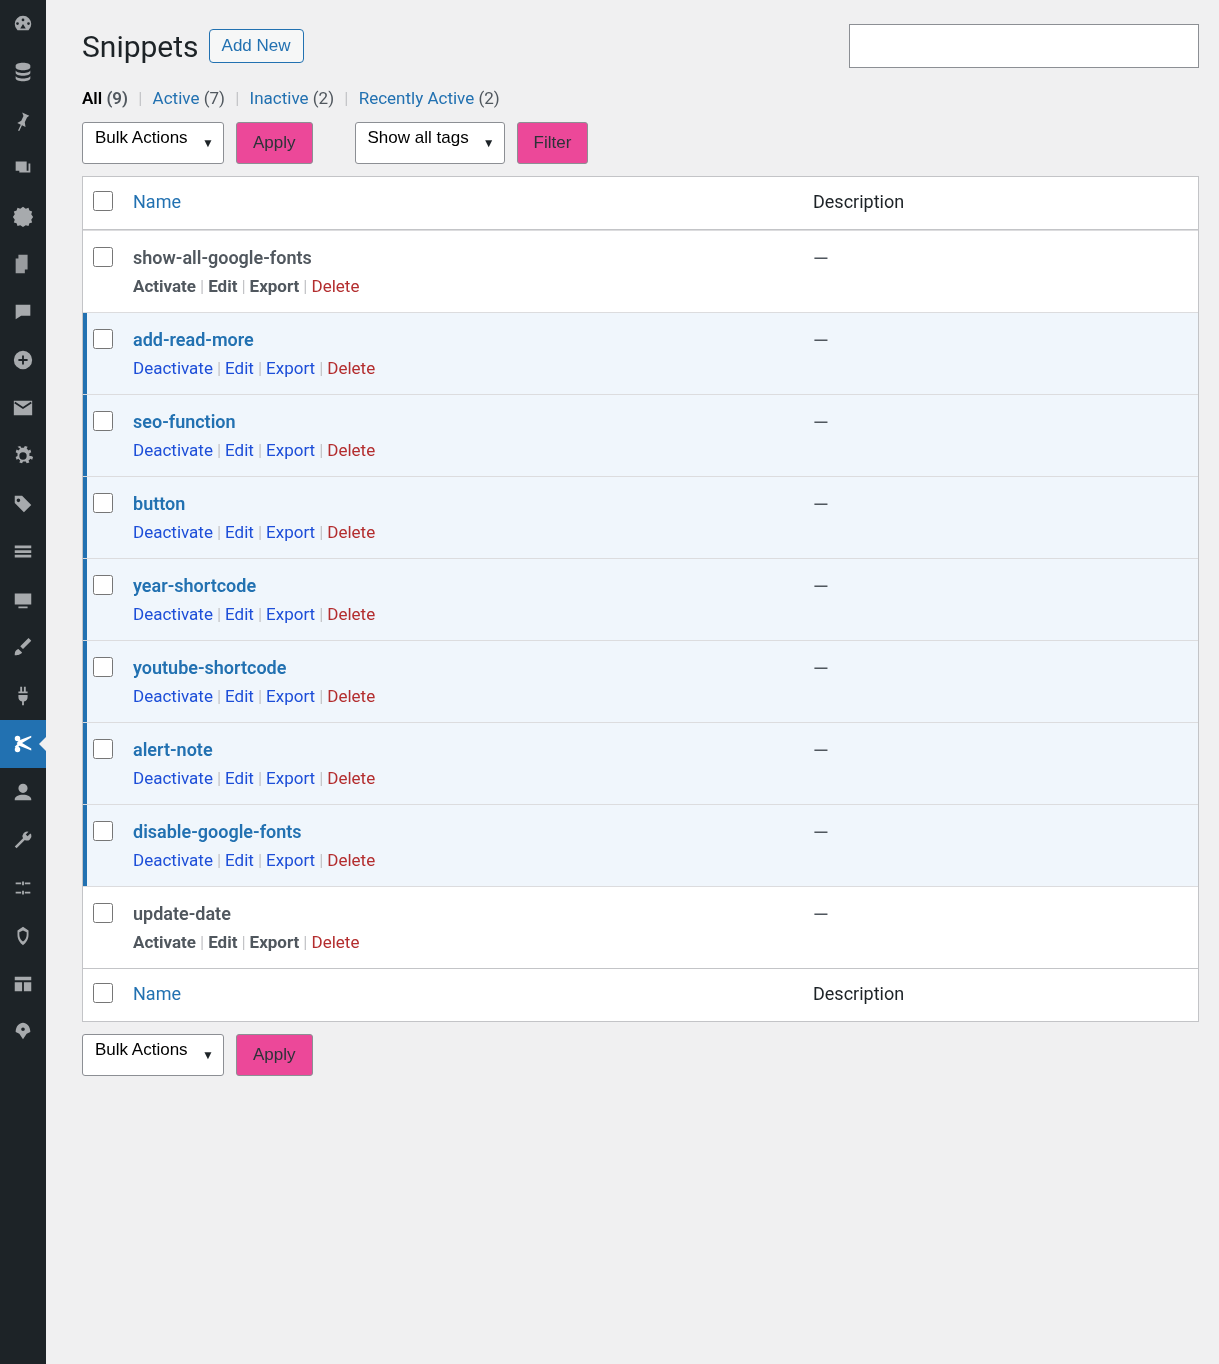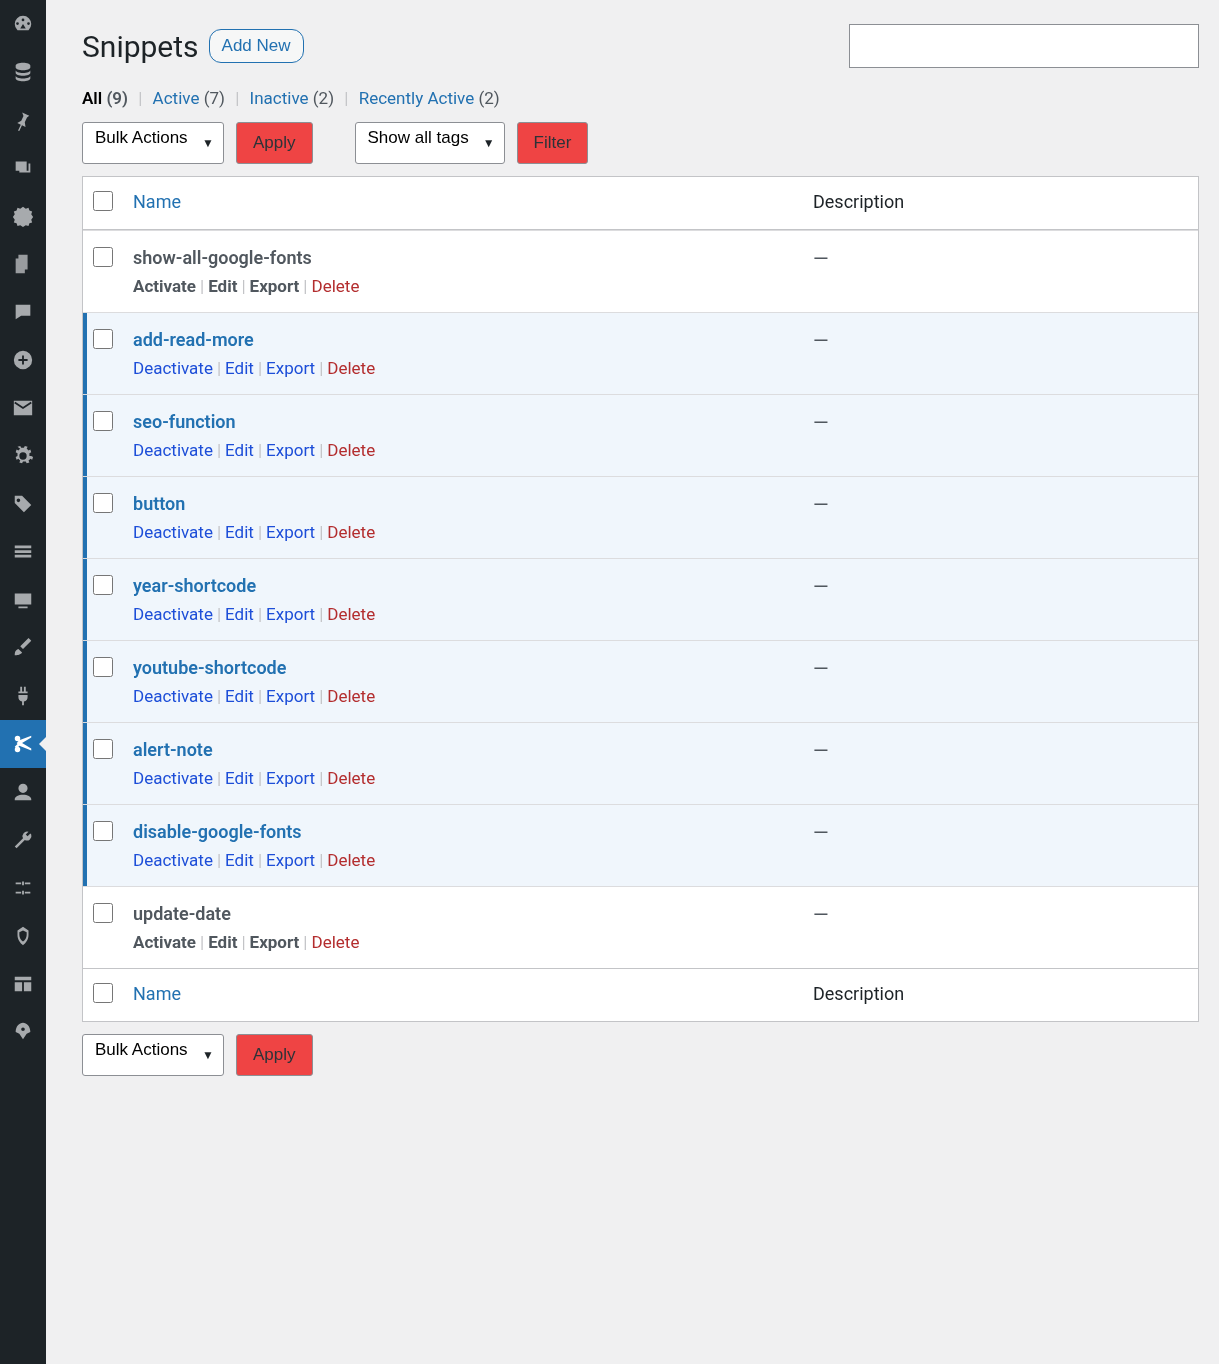--- a/index.html
+++ b/index.html
@@ -57,21 +57,21 @@
     font-size: 30px;
     font-weight: 400;
     color: #1d2327;
   }
   .add-new-btn {
     border: 1px solid #2271b1;
     color: #2271b1;
     background: #f6f7f7;
     padding: 6px 12px;
     font-size: 17px;
-    border-radius: 12px;
+    border-radius: 4px;
     cursor: pointer;
   }
   .search-box {
     margin-left: auto;
     border: 1px solid #8c8f94;
     background: #fff;
     height: 44px;
     width: 350px;
     padding: 4px 8px;
     font-size: 14px;
@@ -113,21 +113,21 @@
     position: absolute;
     right: 10px;
     top: 50%;
     transform: translateY(-50%);
     pointer-events: none;
     font-size: 12px;
     color: #1d2327;
   }
   .button {
     border: 1px solid #8c8f94;
-    background: #ef4444;
+    background: #ec4899;
     height: 42px;
     padding: 0 16px;
     font-size: 17px;
     border-radius: 3px;
     color: #2c3338;
     cursor: pointer;
   }
   .actions-row .spacer { width: 18px; }
 
   

